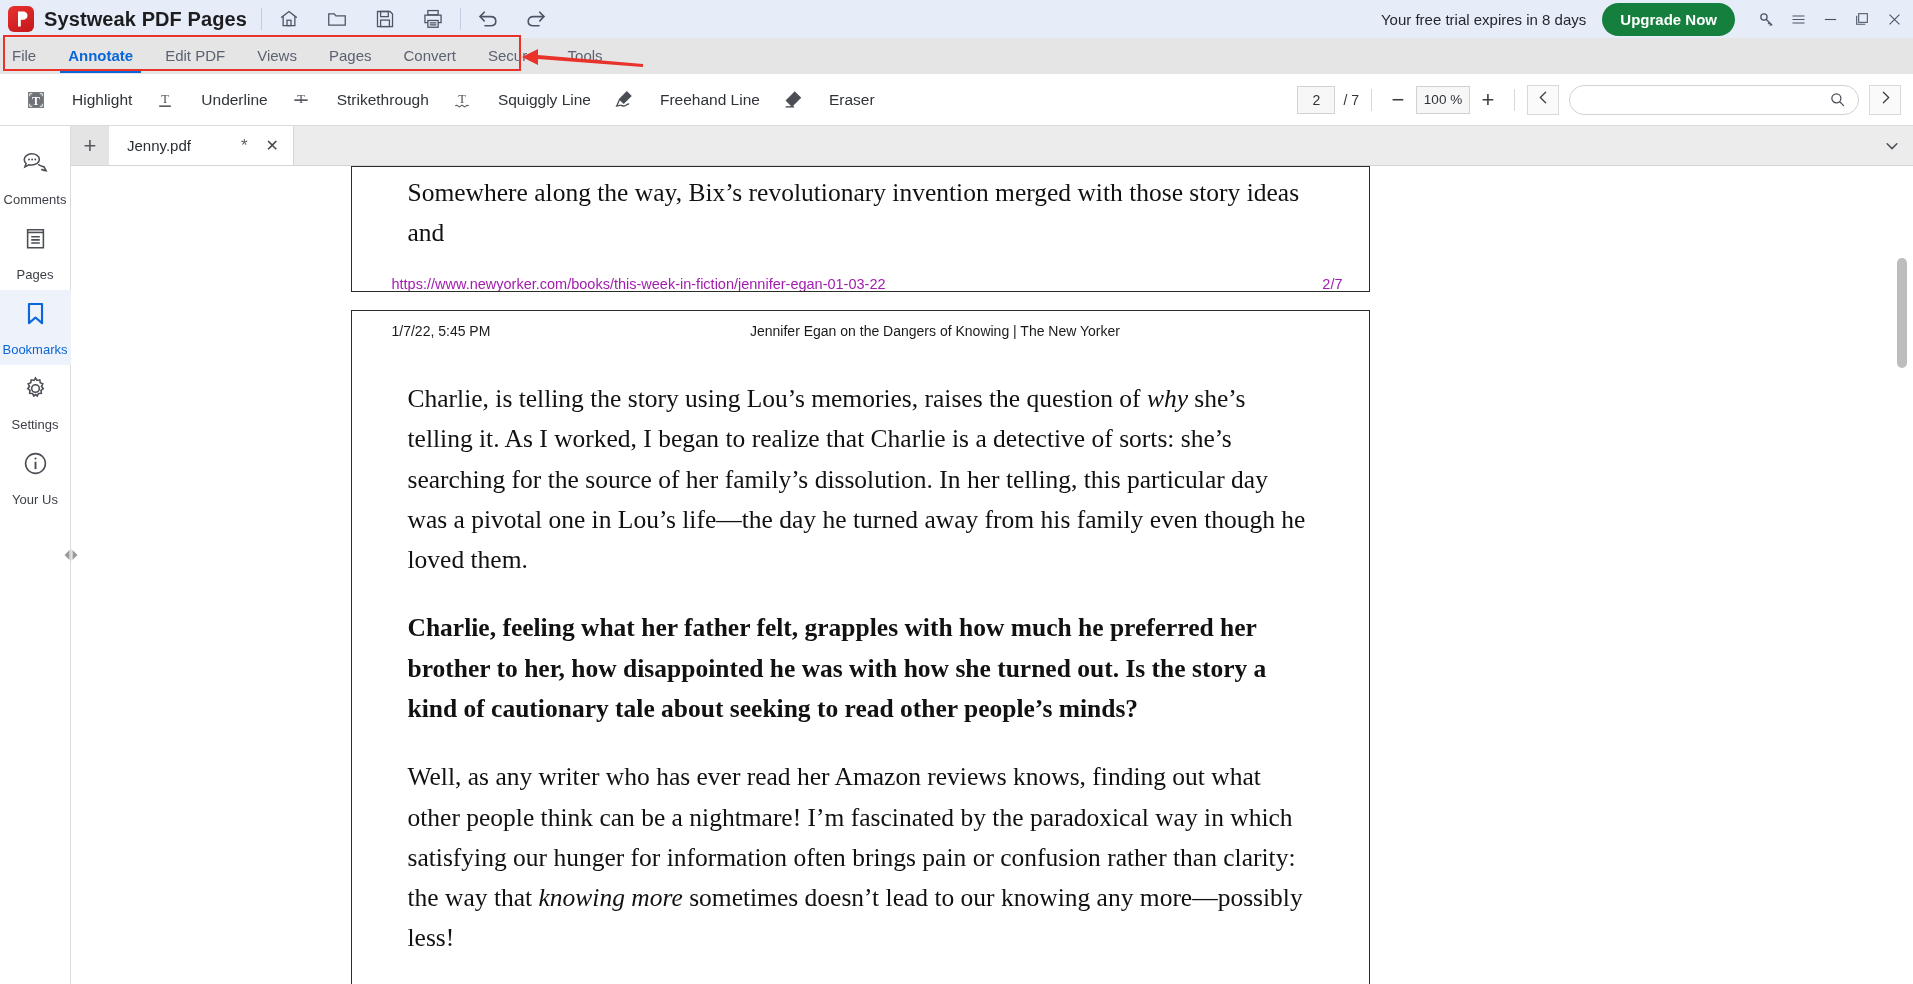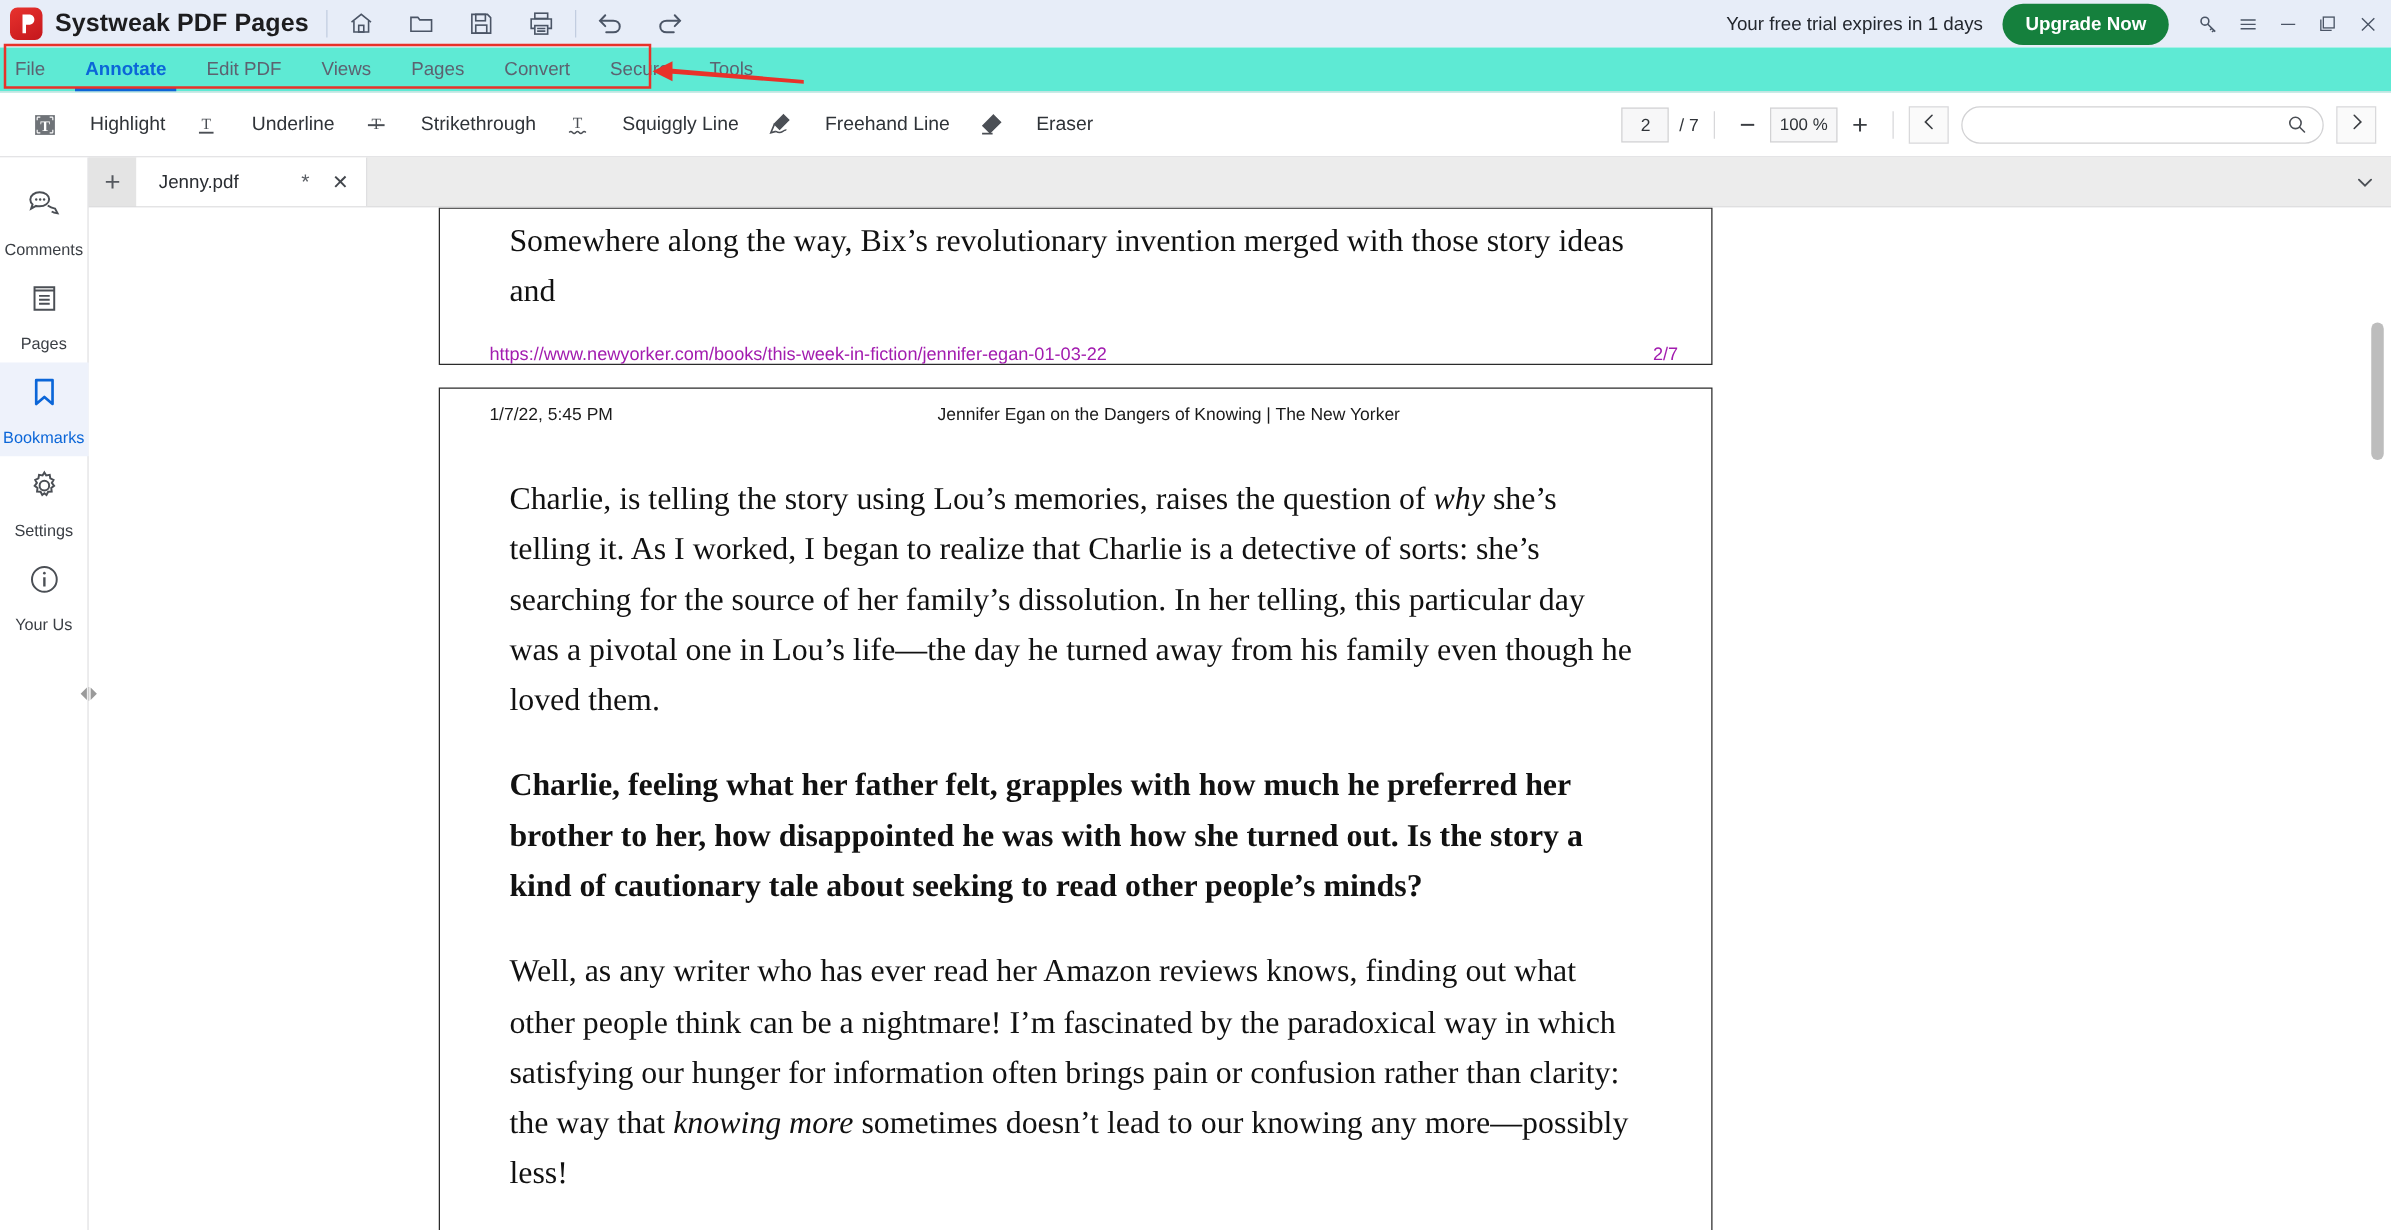--- a/index.html
+++ b/index.html
@@ -41,21 +41,21 @@
   .upgrade-btn {
     background:#15803d; color:#fff; border:none; border-radius:18px;
     font-size:15px; font-weight:700; font-family:inherit;
     padding: 8px 18px; cursor:pointer; white-space:nowrap;
   }
   .win-ctrls { display:flex; align-items:center; gap:14px; margin-left:22px; color:#4b5566; }
   .win-ctrls .wc { width:18px; height:18px; display:flex; align-items:center; justify-content:center; cursor:pointer; }
 
   
   .menubar {
-    height: 36px; min-height:36px; background:#5eead4;
+    height: 36px; min-height:36px; background:#e5e5e5;
     display:flex; align-items:stretch; position:relative;
     border-bottom:1px solid #e4e4e6;
   }
   .menu-item {
     display:flex; align-items:center; padding: 0 16px;
     font-size:15px; color:#5c6270; cursor:pointer; position:relative; white-space:nowrap;
   }
   .menu-item:first-child { padding-left: 12px; }
   .menu-item.active { color:#0b66d8; font-weight:700; }
   .menu-item.active::after {
@@ -254,21 +254,21 @@
       </div>
       <div class="tb-icon" title="Redo">
         <svg width="24" height="24" viewBox="0 0 24 24" fill="none" stroke="currentColor" stroke-width="1.6" stroke-linecap="round">
           <path d="M19.6 9.6H9.4C6.3 9.6 4.2 11.5 4.2 14.2s2.1 4.6 5.2 4.6H15"></path>
           <path d="M15.8 5.2 20 9.6l-4.2 4.3"></path>
         </svg>
       </div>
     </div>
 
     <div class="tb-right">
-      <div class="trial-text">Your free trial expires in 1 days</div>
+      <div class="trial-text">Your free trial expires in 8 days</div>
       <button class="upgrade-btn">Upgrade Now</button>
       <div class="win-ctrls">
         <div class="wc">
           <svg width="17" height="17" viewBox="0 0 24 24" fill="none" stroke="currentColor" stroke-width="1.8">
             <circle cx="8.4" cy="8.4" r="4.4"></circle>
               <path d="M11.4 11.6 20 20.2M16.2 16.4l-2 2M18.4 18.6l-2 2"></path>
           </svg>
         </div>
         <div class="wc">
           <svg width="17" height="17" viewBox="0 0 24 24" stroke="currentColor" stroke-width="1.6">

